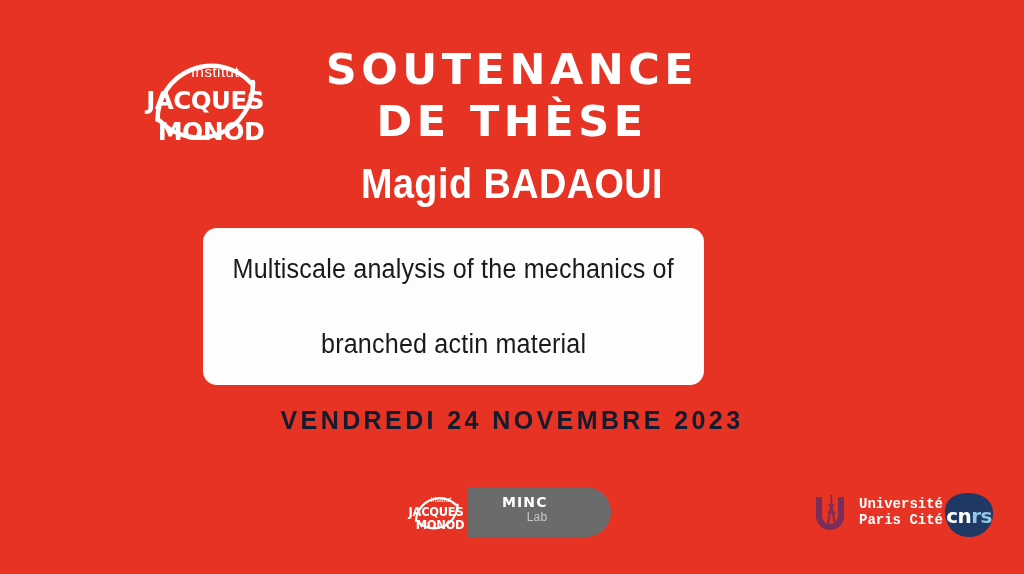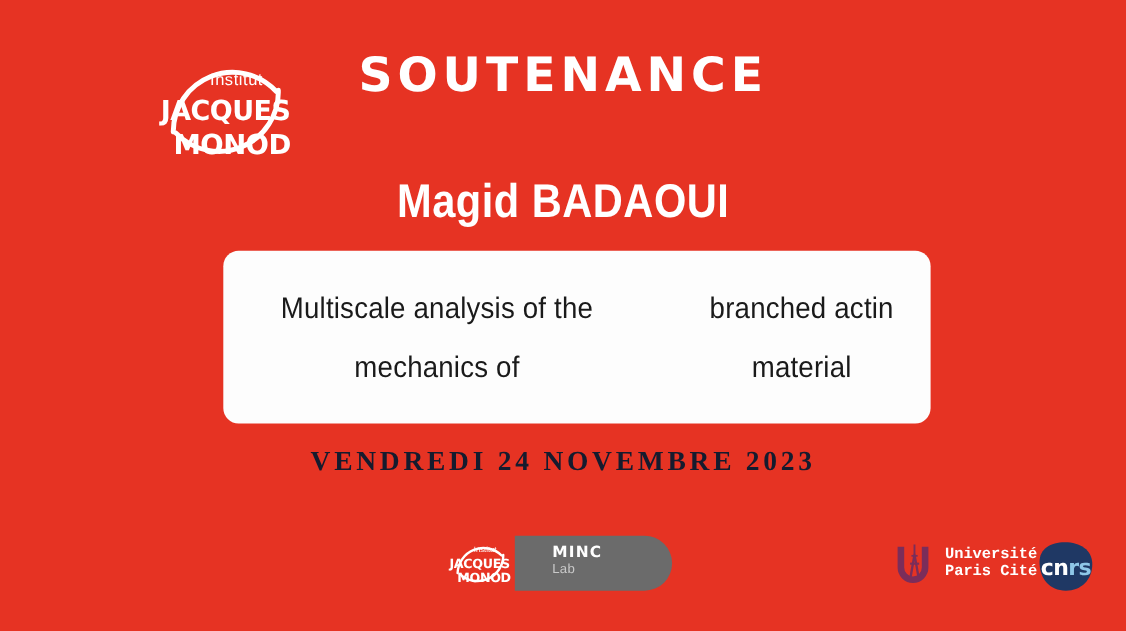--- a/index.html
+++ b/index.html
@@ -66,26 +66,26 @@
     line-height: 50px;
     transform: scaleX(0.88);
     transform-origin: center top;
   }
 
   
   #thesis-card {
     position: absolute;
     left: 203px;
     top: 228px;
-    width: 643px;
+    width: 501px;
     height: 157px;
     background: #FDFDFD;
     border-radius: 14px;
     display: flex;
-    flex-direction: row;
+    flex-direction: column;
     align-items: center;
     justify-content: center;
     gap: 21px;
   }
   .thesis-line {
     color: #1A1A1A;
     font-family: "Liberation Sans Narrow", "Liberation Sans", sans-serif;
     font-size: 27px;
     font-weight: 400;
     line-height: 54px;
@@ -95,21 +95,21 @@
   }
 
   
   #date-block {
     position: absolute;
     left: 112px;
     top: 404px;
     width: 800px;
     text-align: center;
     color: #151B2E;
-    font-family: Liberation Serif, serif;
+    font-family: Liberation Sans, sans-serif;
     font-weight: 700;
   }
   #event-date {
     font-size: 25px;
     letter-spacing: 3.4px;
     line-height: 32px;
   }
   #event-time {
     font-size: 25px;
     letter-spacing: 1.6px;
@@ -147,20 +147,21 @@
     letter-spacing: 1.1px;
     line-height: 15px;
   }
   #minc-sub {
     color: #C9C9C9;
     font-family: "Liberation Sans", sans-serif;
     font-weight: 400;
     font-size: 12px;
     letter-spacing: 0.3px;
     line-height: 14px;
+    text-align: right;
   }
   #ijm-logo-small {
     position: absolute;
     left: 0px;
     top: 0px;
     width: 86px;
     height: 56px;
   }
   #ijm-logo-small svg { display: block; width: 86px; height: 56px; }
 
@@ -212,20 +213,21 @@
 
       <text x="82" y="47" font-family="'Liberation Sans', sans-serif" font-size="15" font-weight="400" fill="#FFFFFF" text-anchor="middle" letter-spacing="0.5">Institut</text>
 
       <text x="72" y="79" font-family="'DejaVu Sans', sans-serif" font-size="25" font-weight="700" fill="#FFFFFF" text-anchor="middle" letter-spacing="-0.5" transform="scale(0.98,1) translate(1.5,0)">JACQUES</text>
 
       <text x="78" y="110" font-family="'DejaVu Sans', sans-serif" font-size="25" font-weight="700" fill="#FFFFFF" text-anchor="middle" letter-spacing="-0.5">MONOD</text>
     </svg>
   </div>
 
   <div class="headline" id="headline-line1">SOUTENANCE</div>
+  <div class="headline" id="headline-line2">DE THÈSE</div>
 
   <div id="candidate-name">Magid BADAOUI</div>
 
   <div id="thesis-card">
     <div class="thesis-line">Multiscale analysis of the mechanics of</div>
     <div class="thesis-line">branched actin material</div>
   </div>
 
   <div id="date-block">
     <div id="event-date">VENDREDI 24 NOVEMBRE 2023</div>

